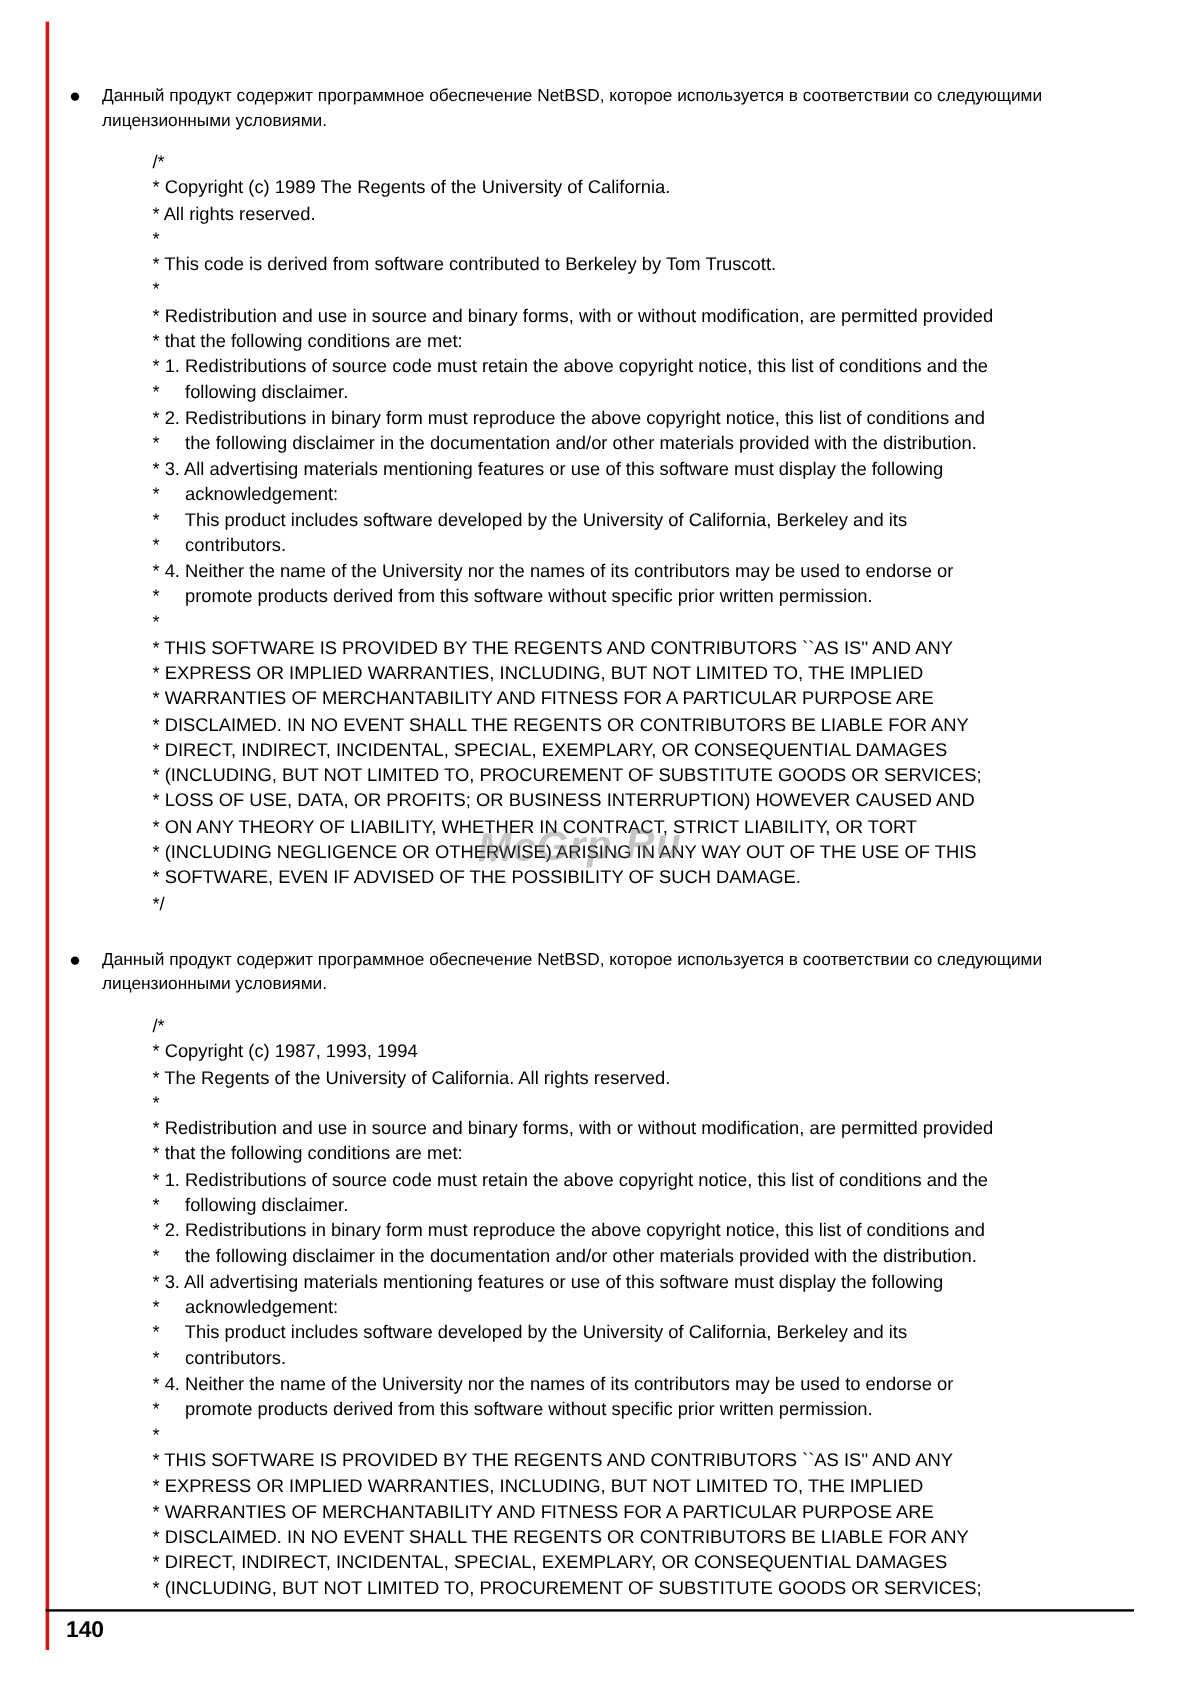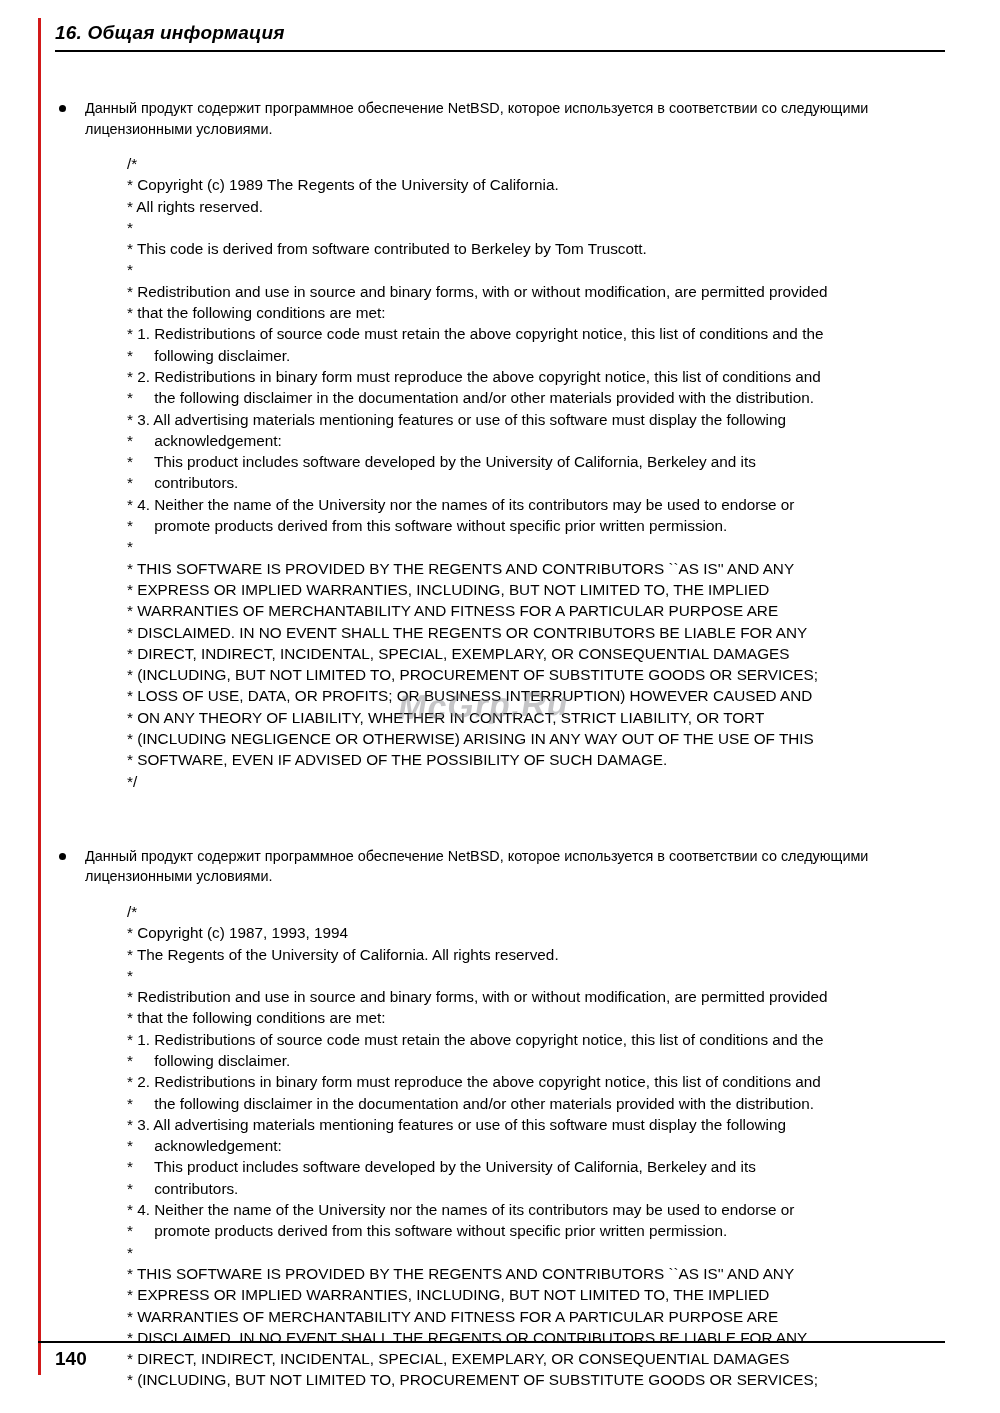--- a/index.html
+++ b/index.html
@@ -60,21 +60,20 @@
     position: absolute;
     left: 55px;
     top: 70px;
     width: 900px;
   }
 
   .bullet-block {
     position: relative;
     padding-left: 30px;
     margin-bottom: 4px;
-    margin-top: 28px;
   }
   .bullet-dot {
     position: absolute;
     left: 4px;
     top: 7px;
     width: 7px;
     height: 7px;
     border-radius: 50%;
     background: #000;
   }
@@ -129,24 +128,20 @@
     color: #000;
   }
 </style>
 </head>
 <body>
 
 <div class="page">
 
   <div class="left-rule"></div>
 
-  <div class="header">
-    <div class="header-title">16. Общая информация</div>
-    <div class="header-rule"></div>
-  </div>
 
   <div class="content">
 
     <div class="bullet-block">
       <span class="bullet-dot"></span>
       <div class="bullet-text">Данный продукт содержит программное обеспечение NetBSD, которое используется в соответствии со следующими лицензионными условиями.</div>
     </div>
     <div class="license-block">/*
 * Copyright (c) 1989 The Regents of the University of California.
 * All rights reserved.

